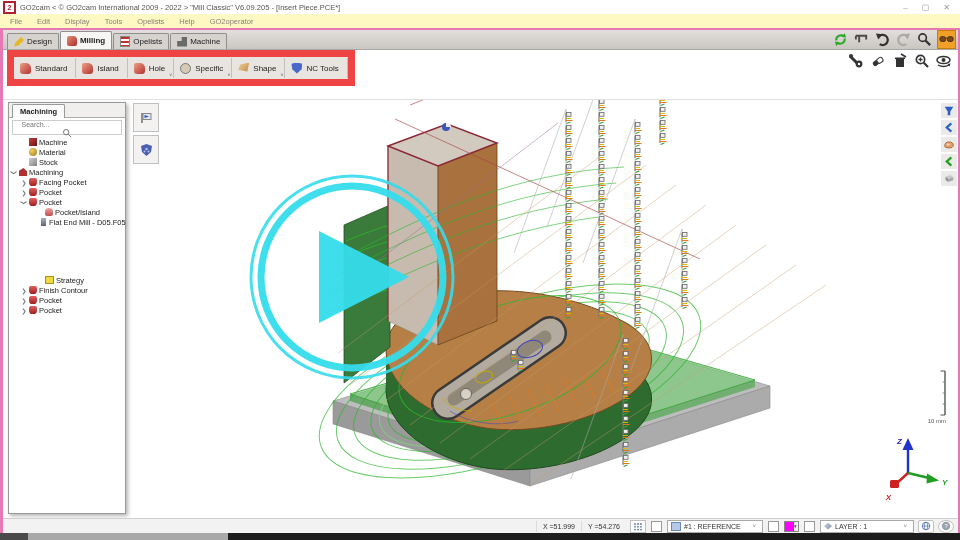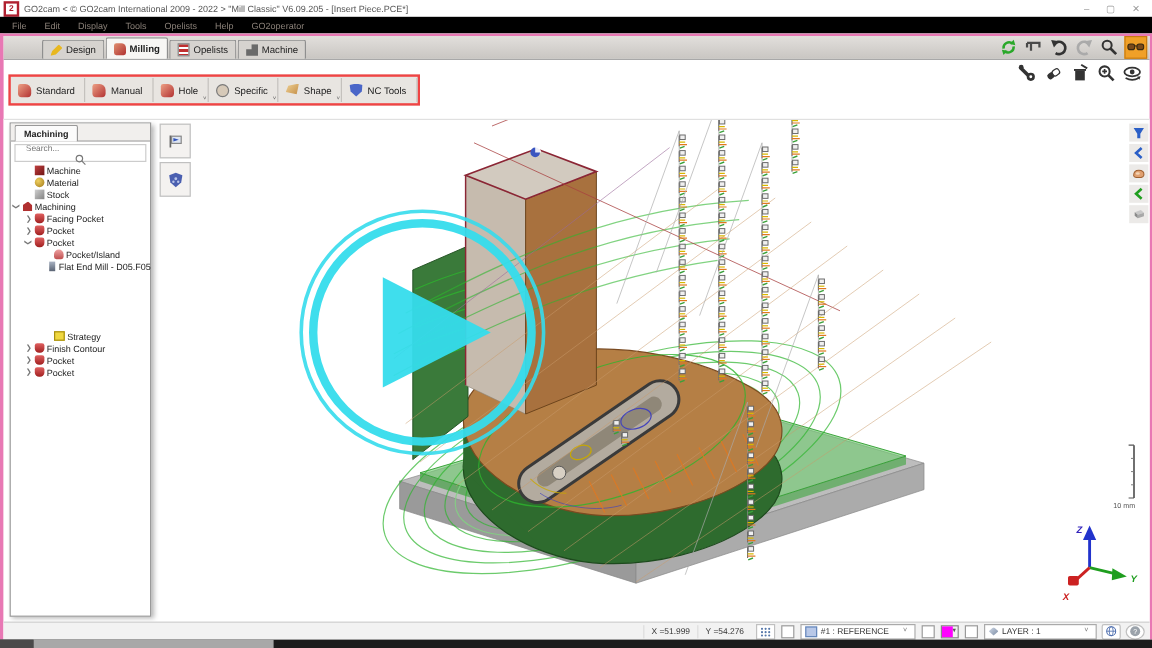--- a/index.html
+++ b/index.html
@@ -5,21 +5,21 @@
   html,body{margin:0;padding:0;background:#888;}
   #app{position:relative;width:960px;height:540px;background:#fff;overflow:hidden;
        font-family:"Liberation Sans",sans-serif;-webkit-font-smoothing:antialiased;}
   
   .titlebar{position:absolute;left:0;top:0;width:960px;height:14px;background:#fff;display:flex;align-items:center;}
   .applogo{width:9px;height:9px;margin:0 4px 0 3px;border:2px solid #b02030;color:#b02030;font-size:7px;font-weight:bold;
            display:flex;align-items:center;justify-content:center;line-height:1;}
   .apptitle{font-size:7.5px;color:#555;white-space:nowrap;}
   .winbtns{margin-left:auto;display:flex;gap:14px;padding-right:10px;color:#999;font-size:8px;}
   .winbtns span{cursor:default;}
-  .menubar{position:absolute;left:0;top:14px;width:960px;height:14px;background:#000000;display:flex;align-items:center;
+  .menubar{position:absolute;left:0;top:14px;width:960px;height:14px;background:#fef9c3;display:flex;align-items:center;
            padding-left:10px;gap:15px;box-sizing:border-box;}
   .menu-item{font-size:7.5px;color:#8a8078;}
   
   .client{position:absolute;left:0;top:28px;width:960px;height:505px;background:#fff;
           border-left:3px solid #e878b4;border-top:2px solid #e878b4;border-right:2px solid #e878b4;box-sizing:border-box;}
   
   .tabrow{position:absolute;left:0;top:0;width:955px;height:19px;background:linear-gradient(#e2dfdc,#c9c6c2);
           border-bottom:1px solid #a8a8a8;display:flex;align-items:flex-end;}
   .rtab{height:15px;margin-top:3px;display:flex;align-items:center;gap:3px;padding:0 6px;font-size:8px;color:#222;
         background:#d6d3cf;border:1px solid #8f8f8f;border-bottom:none;border-radius:2px 2px 0 0;margin-right:1px;}
@@ -28,22 +28,22 @@
   .tabicon{width:10px;height:10px;display:inline-block;}
   .ic-pencil-icon{background:#e8b820;clip-path:polygon(0 100%,15% 60%,70% 5%,100% 35%,45% 90%);}
   .ic-milling-icon{background:linear-gradient(135deg,#e09070,#b03030);border-radius:2px 4px 2px 2px;}
   .ic-list-icon{background:repeating-linear-gradient(#c03030 0 2px,#fff 2px 4px);border:1px solid #888;width:8px;height:9px;}
   .ic-machine-icon{background:#6a6a6a;clip-path:polygon(0 45%,45% 45%,45% 0,100% 0,100% 100%,0 100%);}
   .rticons{margin-left:auto;display:flex;align-items:center;gap:4px;padding-right:2px;height:19px;}
   .iconbtn{width:17px;height:17px;display:flex;align-items:center;justify-content:center;}
   .iconbtn.orange{background:#f0a028;border:1px solid #c87c10;}
   
   .toolrow{position:absolute;left:0;top:20px;width:955px;height:23px;}
-  .toolstrip{position:absolute;left:4px;top:0;height:22px;background:#e8e5e1;border:2px solid #ef4444;
-             display:flex;align-items:center;margin-top:12px;}
+  .toolstrip{position:absolute;left:4px;top:0;height:22px;background:#e8e5e1;border:7px solid #ef4444;
+             display:flex;align-items:center;}
   .tbtn{position:relative;height:20px;display:flex;align-items:center;gap:4px;padding:0 8px 0 6px;font-size:8px;color:#222;
         border-right:1px solid #c4c1bd;}
   .tbicon{width:11px;height:11px;display:inline-block;}
   .ic-standard-icon,.ic-manual-icon,.ic-hole-icon{background:linear-gradient(135deg,#eda085,#b23232);border-radius:2px 45% 3px 3px;}
   .ic-specific-icon{background:#d6c9b8;border:1.5px solid #7a7a7a;border-radius:50%;width:9px;height:9px;}
   .ic-shape-icon{background:linear-gradient(135deg,#eecf92,#c08840);clip-path:polygon(0 65%,18% 18%,100% 0,82% 82%);}
   .ic-ncfile-icon{background:#4a66c8;clip-path:polygon(50% 0,100% 12%,92% 62%,50% 100%,8% 62%,0 12%);}
   .ddarrow{position:absolute;right:1px;bottom:0px;font-size:5px;color:#555;line-height:1;}
   .rticons2{position:absolute;right:6px;top:2px;display:flex;align-items:center;gap:5px;}
   
@@ -126,21 +126,21 @@
       <span class="menu-item">Display</span>
       <span class="menu-item">Tools</span>
       <span class="menu-item">Opelists</span>
       <span class="menu-item">Help</span>
       <span class="menu-item">GO2operator</span>
     </div>
 
   <div class="client">
 
     <div class="tabrow">
-      <div style="display:flex;align-items:flex-end;height:19px;margin-left:28px;">
+      <div style="display:flex;align-items:flex-end;height:19px;">
           <div class="rtab">
             <span class="tabicon ic-pencil-icon"></span>
             <span>Design</span>
           </div>
           <div class="rtab active">
             <span class="tabicon ic-milling-icon"></span>
             <span>Milling</span>
           </div>
           <div class="rtab">
             <span class="tabicon ic-list-icon"></span>
@@ -196,21 +196,21 @@
     </div>
 
     <div class="toolrow">
       <div class="toolstrip">
           <div class="tbtn">
             <span class="tbicon ic-standard-icon"></span>
             <span>Standard</span>
           </div>
           <div class="tbtn">
             <span class="tbicon ic-manual-icon"></span>
-            <span>Manual</span>
+            <span>Island</span>
           </div>
           <div class="tbtn">
             <span class="tbicon ic-hole-icon"></span>
             <span>Hole</span>
             <span class="ddarrow">˅</span>
           </div>
           <div class="tbtn">
             <span class="tbicon ic-specific-icon"></span>
             <span>Specific</span>
             <span class="ddarrow">˅</span>

